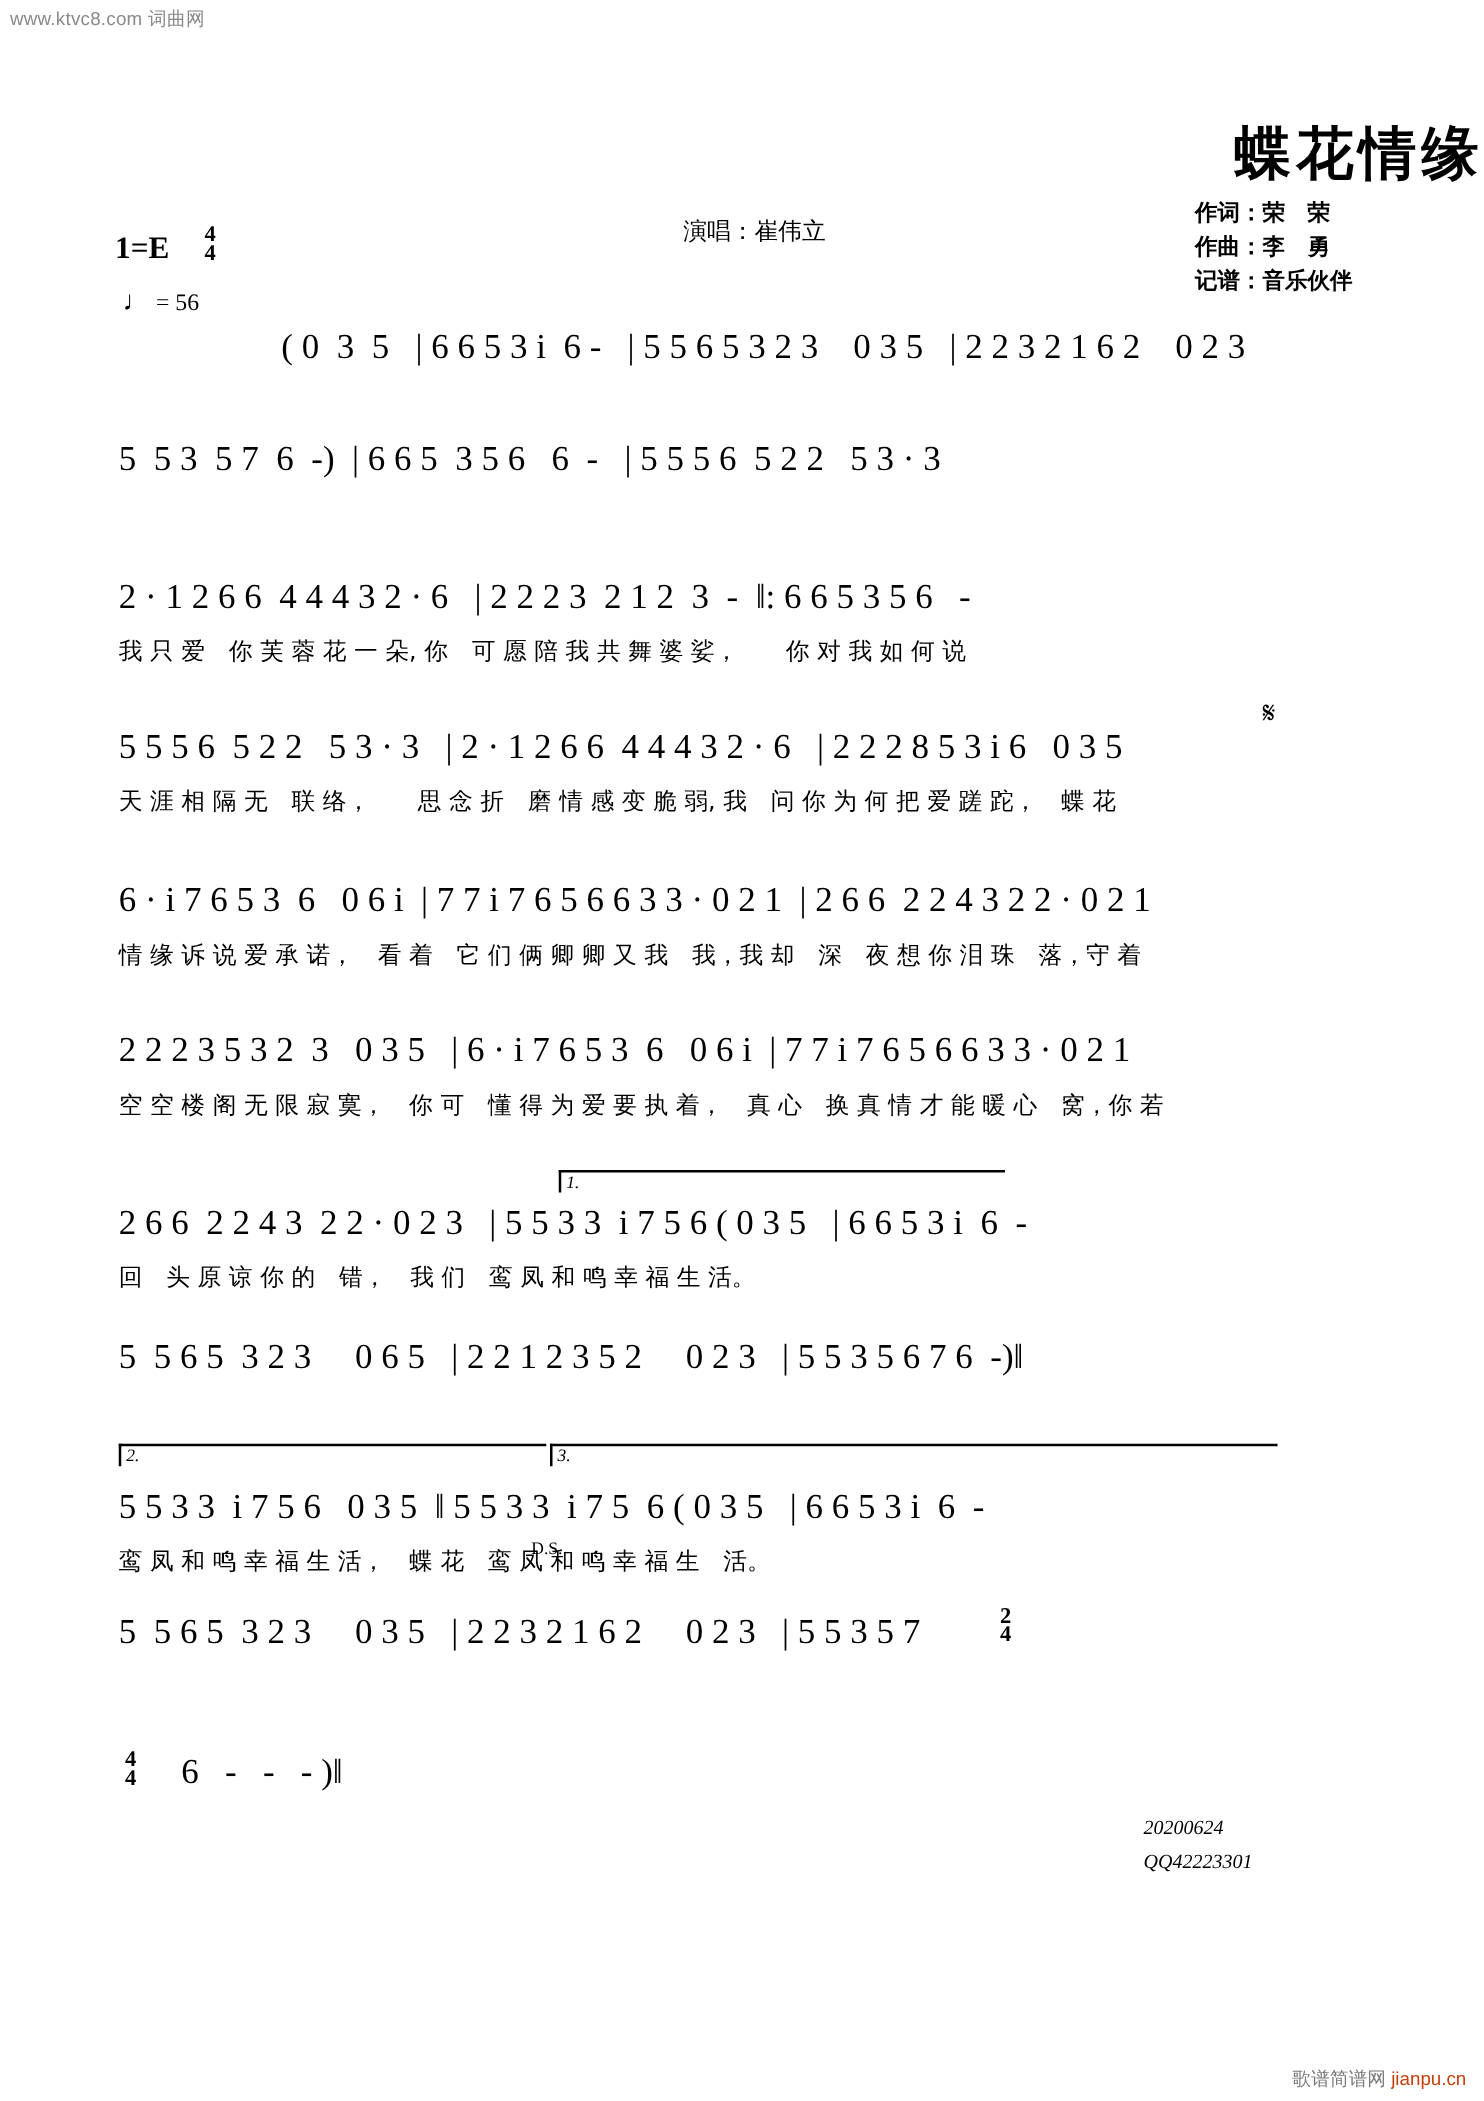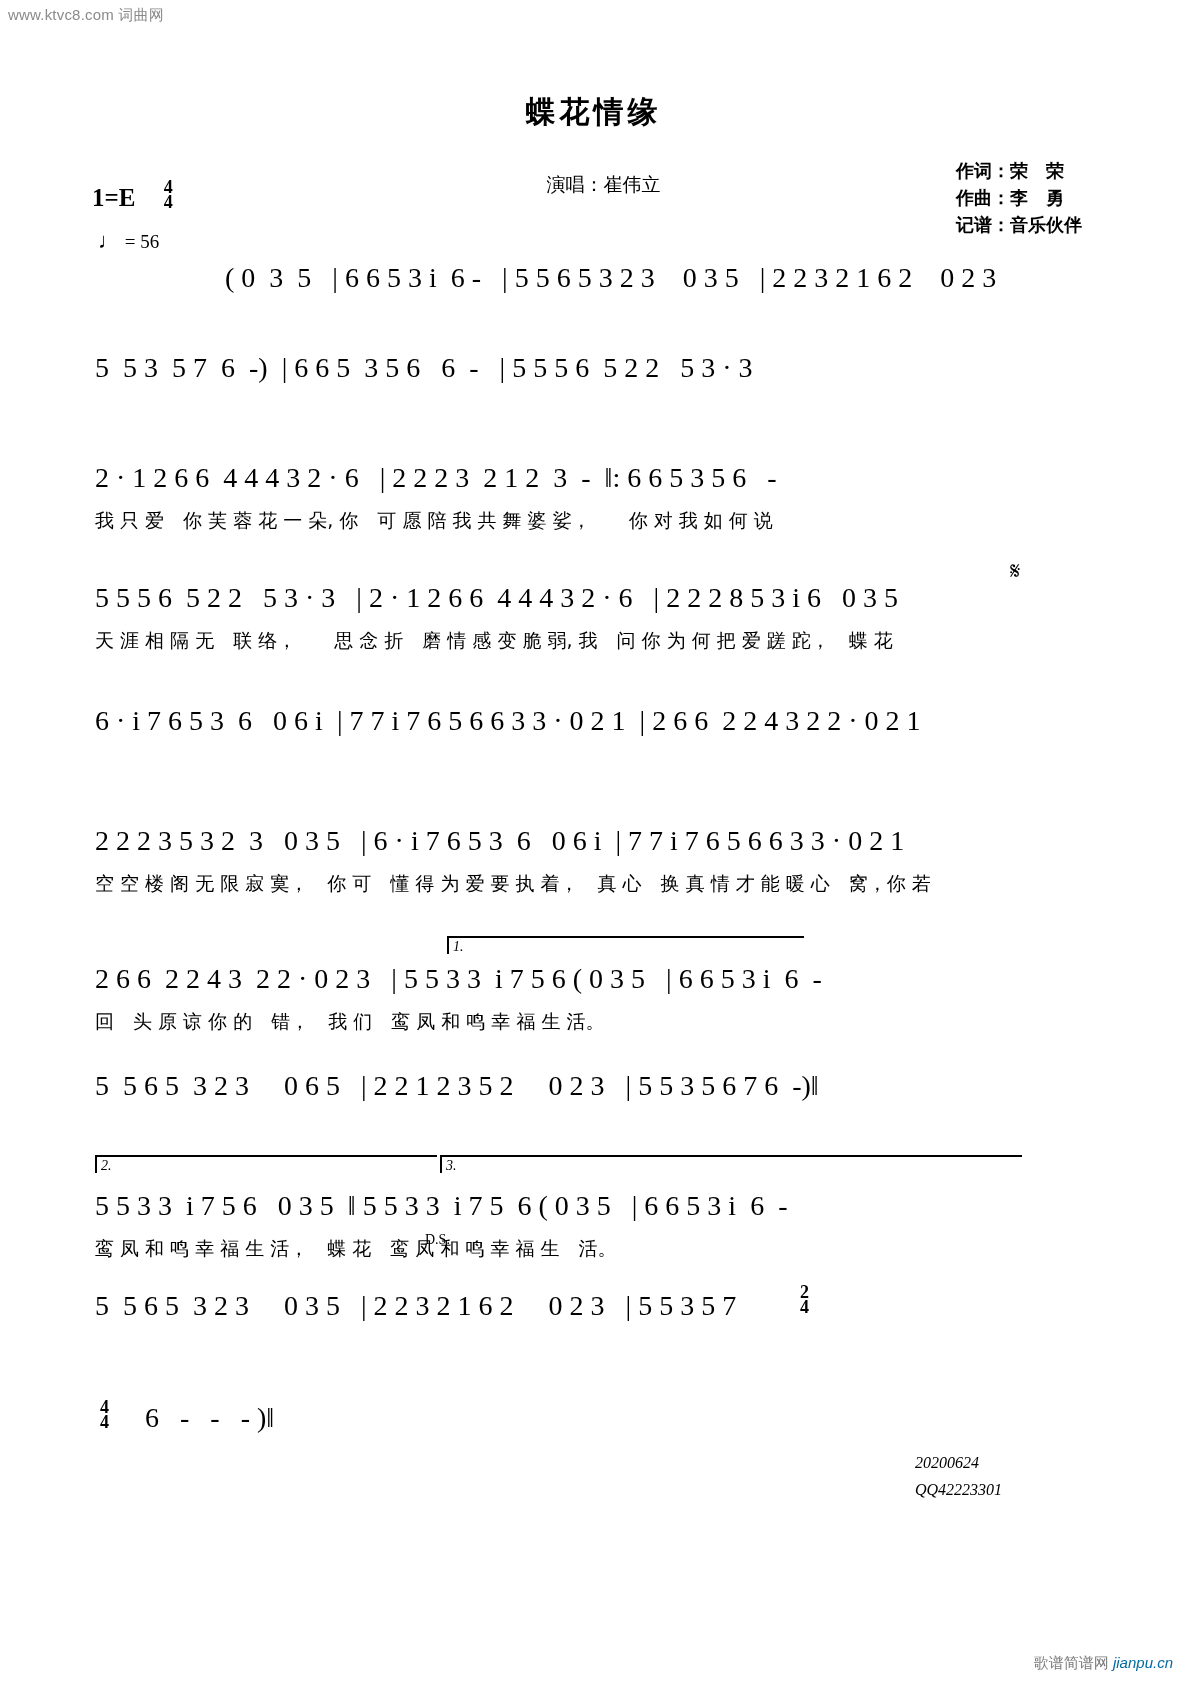--- a/index.html
+++ b/index.html
@@ -31,30 +31,29 @@
   }
   .watermark-br {
     position: absolute;
     right: 14px;
     bottom: 8px;
     font-size: 15px;
     color: #7a7a7a;
     font-family: "Liberation Sans", sans-serif;
   }
   .watermark-br .red {
-    color: #0369a1;
-    font-style: italic;
+    color: #c2410c;
   }
   .title {
     position: absolute;
     top: 92px;
     left: 0;
     width: 1187px;
-    text-align: center;
-    font-size: 30px;
+    text-align: right;
+    font-size: 46px;
     font-weight: bold;
     letter-spacing: 4px;
     font-family: "DejaVu Sans", sans-serif;
   }
   .singer {
     position: absolute;
     top: 172px;
     left: 0;
     width: 1187px;
     text-align: center;
@@ -181,20 +180,21 @@
   <div class="notes" style="top:352px; left:95px;">5  5 3  5 7  6  -)  | 6 6 5  3 5 6   6  -   | 5 5 5 6  5 2 2   5 3 · 3</div>
 
   <div class="notes" style="top:462px; left:95px;">2 · 1 2 6 6  4 4 4 3 2 · 6   | 2 2 2 3  2 1 2  3  -  ‖: 6 6 5 3 5 6   -</div>
   <div class="lyrics" style="top:508px; left:95px;">我 只 爱　你 芙 蓉 花 一 朵, 你　可 愿 陪 我 共 舞 婆 娑，　　你 对 我 如 何 说</div>
 
   <div class="notes" style="top:582px; left:95px;">5 5 5 6  5 2 2   5 3 · 3   | 2 · 1 2 6 6  4 4 4 3 2 · 6   | 2 2 2 8 5 3 i 6   0 3 5</div>
   <div class="lyrics" style="top:628px; left:95px;">天 涯 相 隔 无　联 络，　　思 念 折　磨 情 感 变 脆 弱, 我　问 你 为 何 把 爱 蹉 跎，　蝶 花</div>
   <div class="segno" style="top:558px; left:1010px;">𝄋</div>
 
   <div class="notes" style="top:705px; left:95px;">6 · i 7 6 5 3  6   0 6 i  | 7 7 i 7 6 5 6 6 3 3 · 0 2 1  | 2 6 6  2 2 4 3 2 2 · 0 2 1</div>
+  <div class="lyrics" style="top:751px; left:95px;">情 缘 诉 说 爱 承 诺，　看 着　它 们 俩 卿 卿 又 我　我，我 却　深　夜 想 你 泪 珠　落，守 着</div>
 
   <div class="notes" style="top:825px; left:95px;">2 2 2 3 5 3 2  3   0 3 5   | 6 · i 7 6 5 3  6   0 6 i  | 7 7 i 7 6 5 6 6 3 3 · 0 2 1</div>
   <div class="lyrics" style="top:871px; left:95px;">空 空 楼 阁 无 限 寂 寞，　你 可　懂 得 为 爱 要 执 着，　真 心　换 真 情 才 能 暖 心　窝，你 若</div>
 
   <div class="rep-box" style="top:936px; left:447px; width:355px;">
     <span>1.</span>
   </div>
   <div class="notes" style="top:963px; left:95px;">2 6 6  2 2 4 3  2 2 · 0 2 3   | 5 5 3 3  i 7 5 6 ( 0 3 5   | 6 6 5 3 i  6  -</div>
   <div class="lyrics" style="top:1009px; left:95px;">回　头 原 谅 你 的　错，　我 们　鸾 凤 和 鸣 幸 福 生 活。</div>
 

